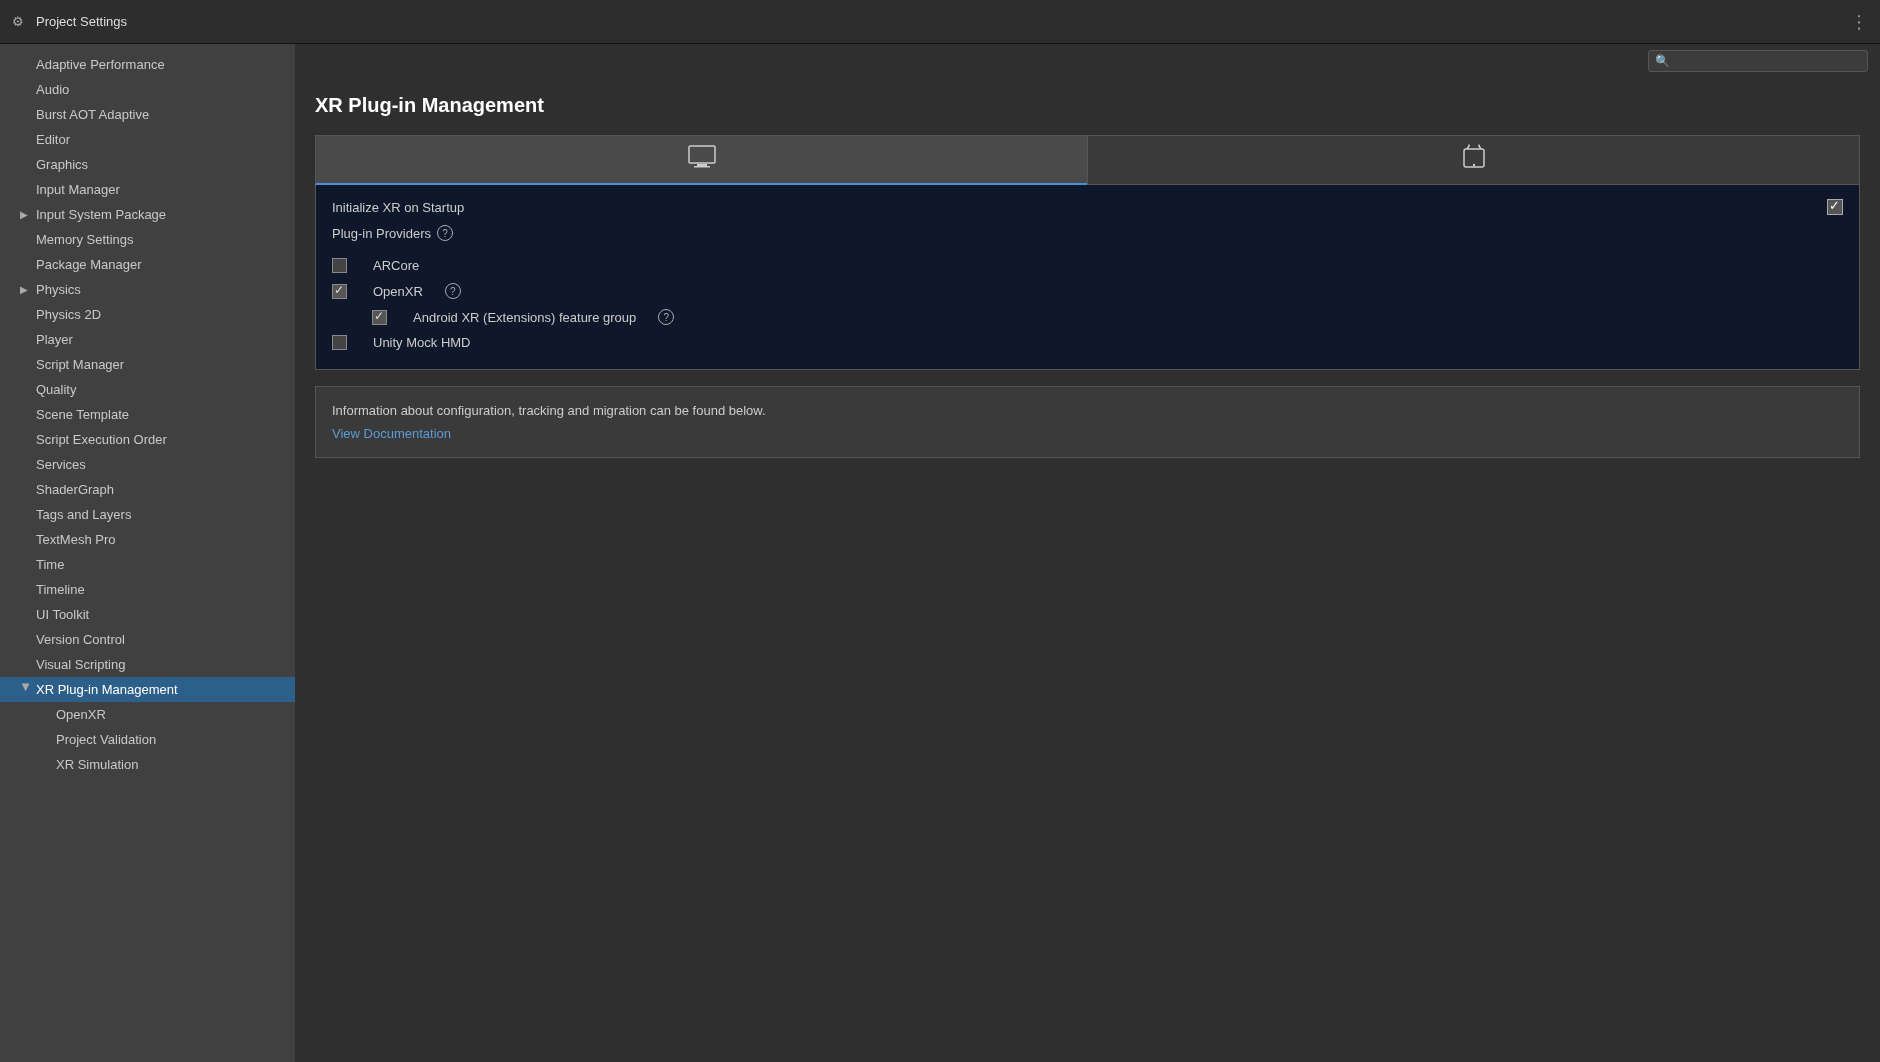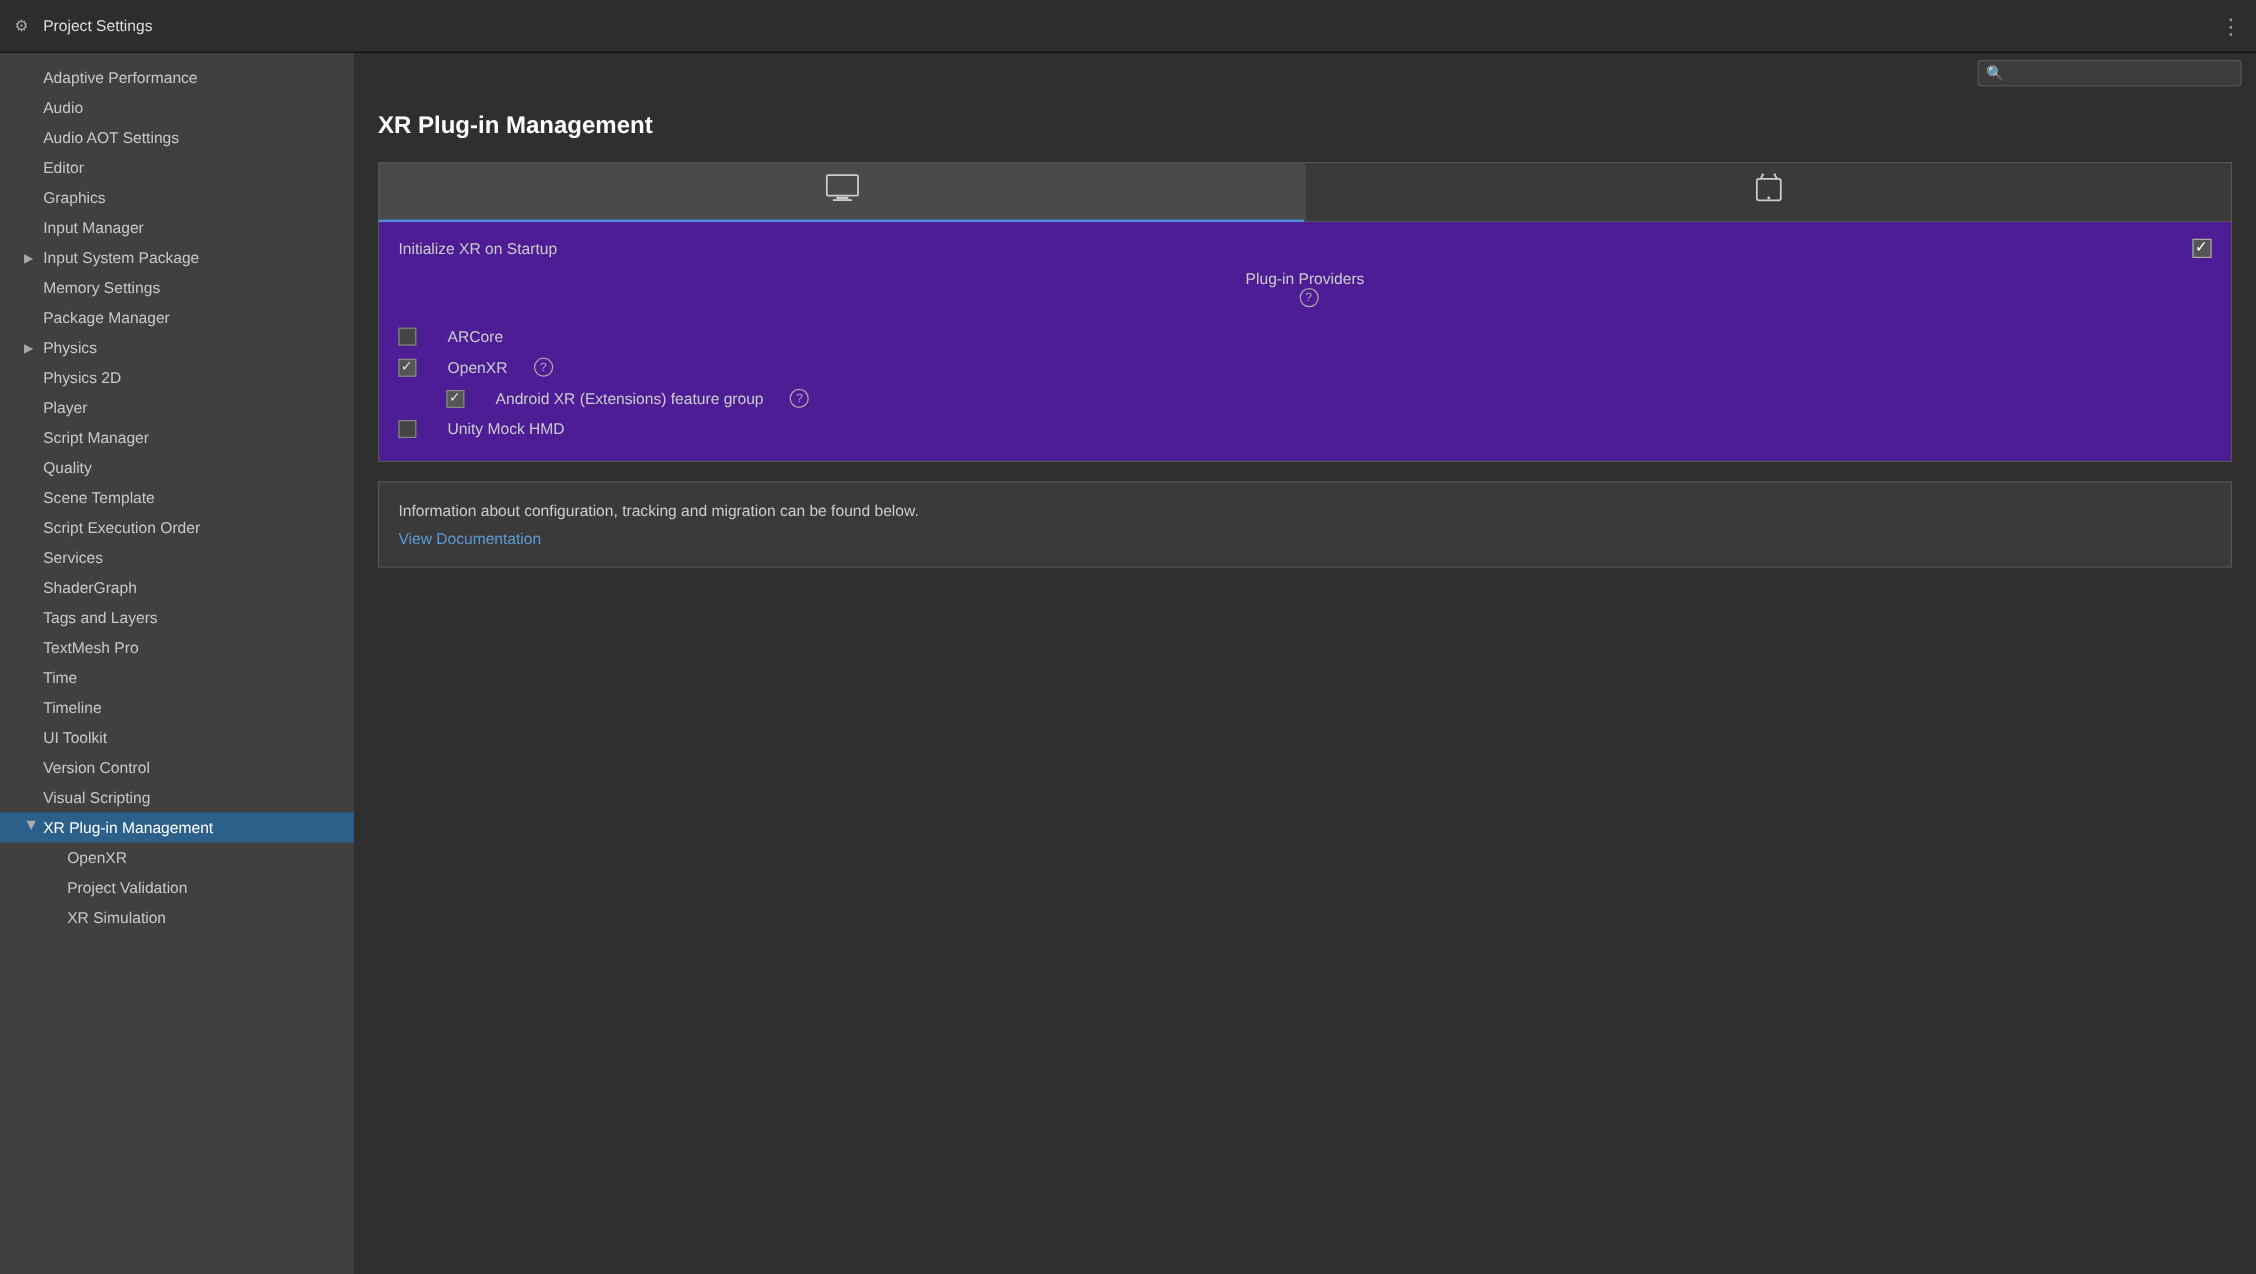--- a/index.html
+++ b/index.html
@@ -176,21 +176,21 @@
       background: #4a4a4a;
       border-bottom: 2px solid #4a90d9;
     }
     .platform-tab .tab-icon {
       font-size: 22px;
       color: #ccc;
     }
 
     
     .settings-panel {
-      background: #4c1d95;
+      background: #0f172a;
       border: 1px solid #555;
       border-top: none;
       padding: 14px 16px;
       margin-bottom: 16px;
     }
 
     .setting-row {
       display: flex;
       align-items: center;
       margin-bottom: 10px;
@@ -223,21 +223,20 @@
     
     .providers-section {
       margin-top: 8px;
     }
     .providers-header {
       display: flex;
       align-items: center;
       margin-bottom: 12px;
       font-size: 13px;
       color: #cccccc;
-      flex-direction: column;
     }
     .help-icon {
       display: inline-flex;
       align-items: center;
       justify-content: center;
       width: 16px;
       height: 16px;
       border-radius: 50%;
       border: 1px solid #aaa;
       color: #aaa;
@@ -325,21 +324,21 @@
   <div class="sidebar-item">
         <span class="arrow"></span>
         <span>Adaptive Performance</span>
       </div>
       <div class="sidebar-item">
         <span class="arrow"></span>
         <span>Audio</span>
       </div>
       <div class="sidebar-item">
         <span class="arrow"></span>
-        <span>Audio AOT Settings</span>
+        <span>Burst AOT Adaptive</span>
       </div>
       <div class="sidebar-item">
         <span class="arrow"></span>
         <span>Editor</span>
       </div>
       <div class="sidebar-item">
         <span class="arrow"></span>
         <span>Graphics</span>
       </div>
       <div class="sidebar-item">

